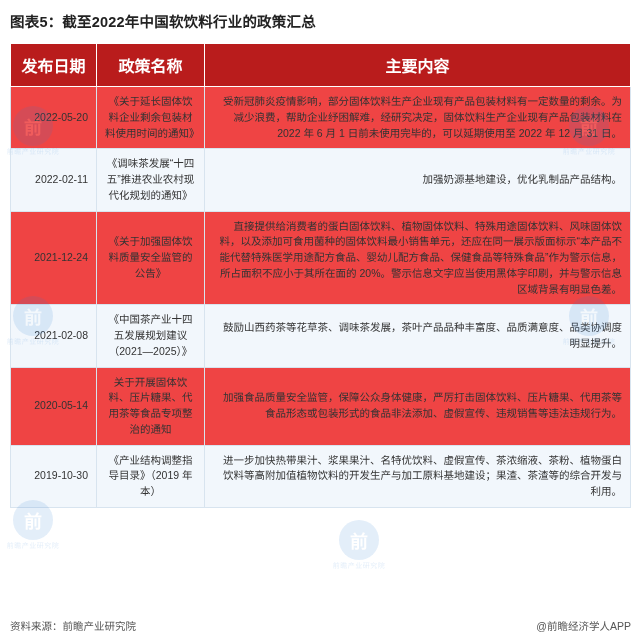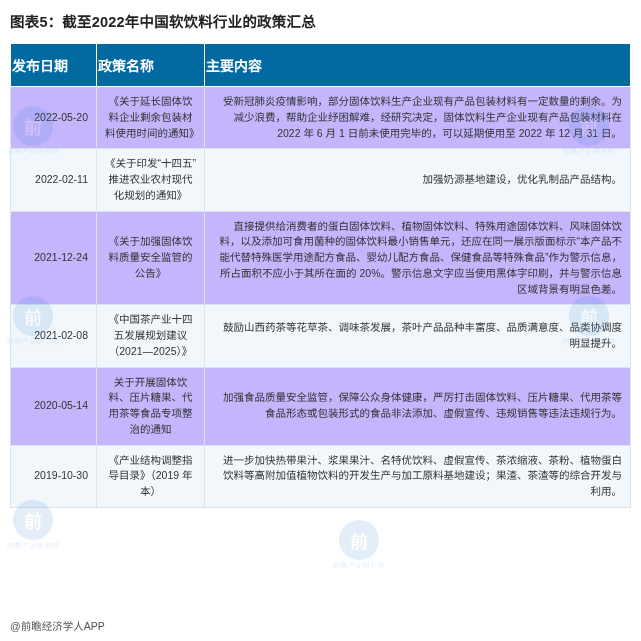--- a/index.html
+++ b/index.html
@@ -30,27 +30,27 @@
     padding: 10px 0 12px 0;
     letter-spacing: 0.2px;
   }
   table.policy-table {
     border-collapse: collapse;
     width: 621px;
     table-layout: fixed;
     font-size: 11px;
   }
   table.policy-table th {
-    background: #0369a1;
+    background: #b91c1c;
     color: #ffffff;
     font-weight: bold;
-    font-size: 14px;
+    font-size: 16px;
     height: 40px;
     border: 1px solid #ffffff;
-    text-align: left;
+    text-align: center;
     vertical-align: middle;
   }
   table.policy-table td {
     border: 1px solid #d8e4ef;
     vertical-align: middle;
     padding: 7px 8px;
     line-height: 1.5;
     color: #333;
     font-size: 10.5px;
   }
@@ -63,21 +63,21 @@
     text-align: center;
     width: 108px;
   }
   td.c-content {
     text-align: right;
   }
   tr.alt td {
     background: #f2f7fc;
   }
   tr.plain td {
-    background: #c4b5fd;
+    background: #ef4444;
     margin-top: 19px;
   }
   .footer {
     position: absolute;
     left: 10px;
     right: 10px;
     bottom: 8px;
     display: flex;
     justify-content: space-between;
     align-items: center;
@@ -144,21 +144,21 @@
       </tr>
     </thead>
     <tbody>
       <tr class="plain">
         <td class="c-date">2022-05-20</td>
         <td class="c-name">《关于延长固体饮料企业剩余包装材料使用时间的通知》</td>
         <td class="c-content">受新冠肺炎疫情影响，部分固体饮料生产企业现有产品包装材料有一定数量的剩余。为减少浪费，帮助企业纾困解难，经研究决定，固体饮料生产企业现有产品包装材料在 2022 年 6 月 1 日前未使用完毕的，可以延期使用至 2022 年 12 月 31 日。</td>
       </tr>
       <tr class="alt">
         <td class="c-date">2022-02-11</td>
-        <td class="c-name">《关于印发“十四五”推进农业农村现代化规划的通知》</td>
+        <td class="c-name">《调味茶发展“十四五”推进农业农村现代化规划的通知》</td>
         <td class="c-content">加强奶源基地建设，优化乳制品产品结构。</td>
       </tr>
       <tr class="plain">
         <td class="c-date">2021-12-24</td>
         <td class="c-name">《关于加强固体饮料质量安全监管的公告》</td>
         <td class="c-content">直接提供给消费者的蛋白固体饮料、植物固体饮料、特殊用途固体饮料、风味固体饮料，以及添加可食用菌种的固体饮料最小销售单元，还应在同一展示版面标示“本产品不能代替特殊医学用途配方食品、婴幼儿配方食品、保健食品等特殊食品”作为警示信息，所占面积不应小于其所在面的 20%。警示信息文字应当使用黑体字印刷，并与警示信息区域背景有明显色差。</td>
       </tr>
       <tr class="alt">
         <td class="c-date">2021-02-08</td>
         <td class="c-name">《中国茶产业十四五发展规划建议（2021—2025）》</td>
@@ -171,20 +171,21 @@
       </tr>
       <tr class="alt">
         <td class="c-date">2019-10-30</td>
         <td class="c-name">《产业结构调整指导目录》（2019 年本）</td>
         <td class="c-content">进一步加快热带果汁、浆果果汁、名特优饮料、虚假宣传、茶浓缩液、茶粉、植物蛋白饮料等高附加值植物饮料的开发生产与加工原料基地建设；果渣、茶渣等的综合开发与利用。</td>
       </tr>
     </tbody>
   </table>
 
   <div class="footer">
+    <div class="src">资料来源：前瞻产业研究院</div>
     <div class="brand">@前瞻经济学人APP</div>
   </div>
 
   <div class="wm wm1">
     <div class="circle">前</div>
     <div class="wtext">前瞻产业研究院</div>
   </div>
   <div class="wm wm2">
     <div class="circle">前</div>
     <div class="wtext">前瞻产业研究院</div>

